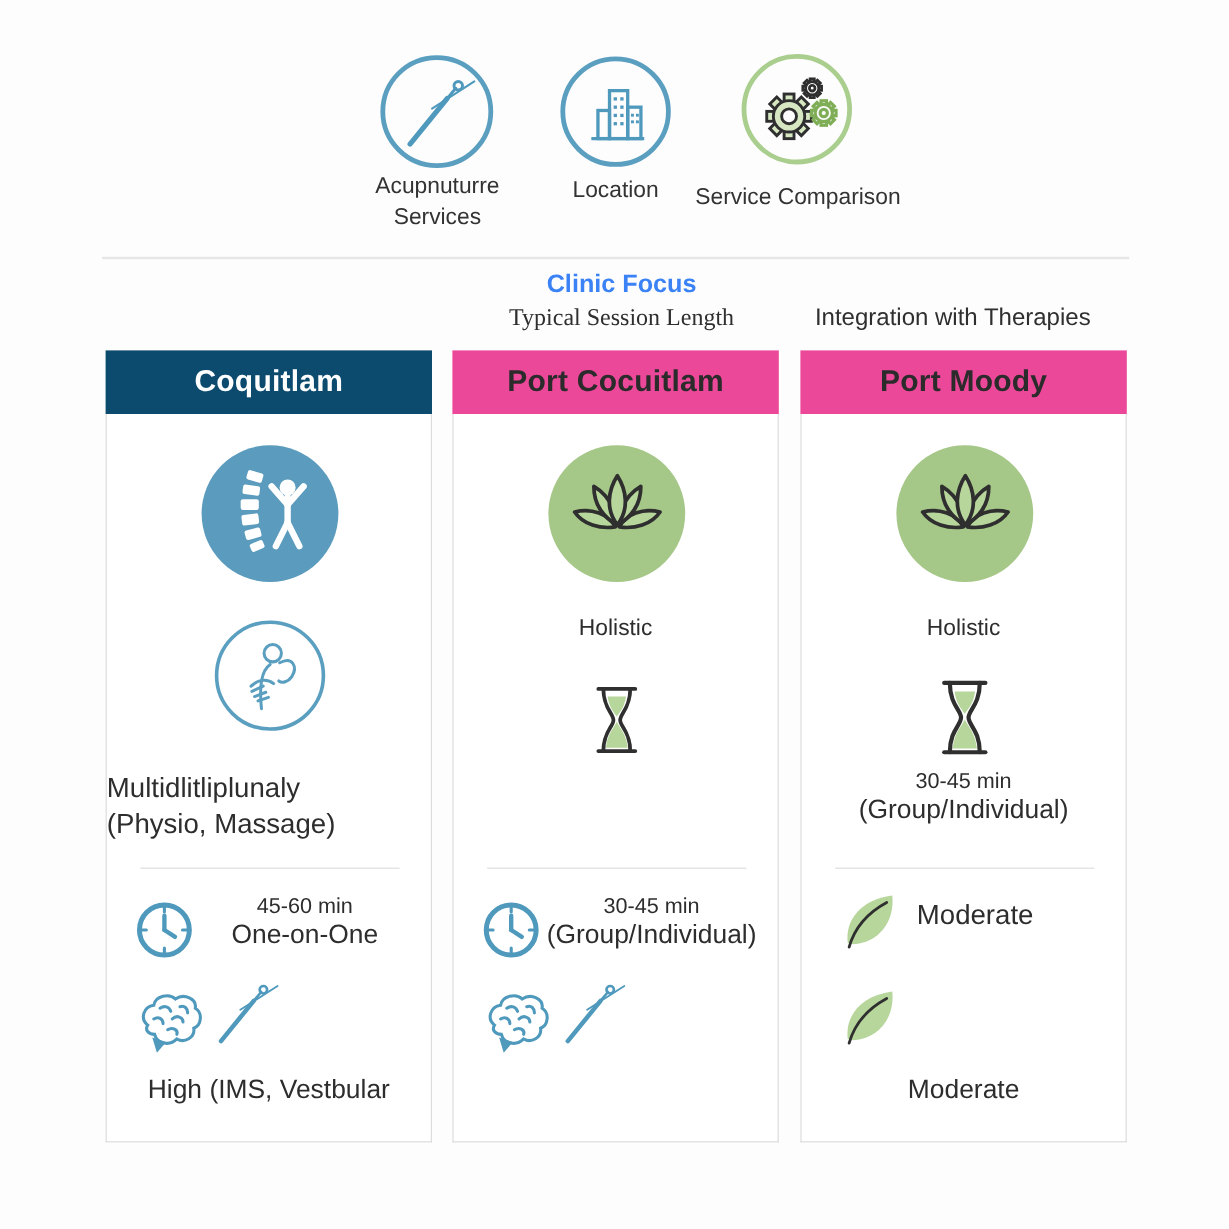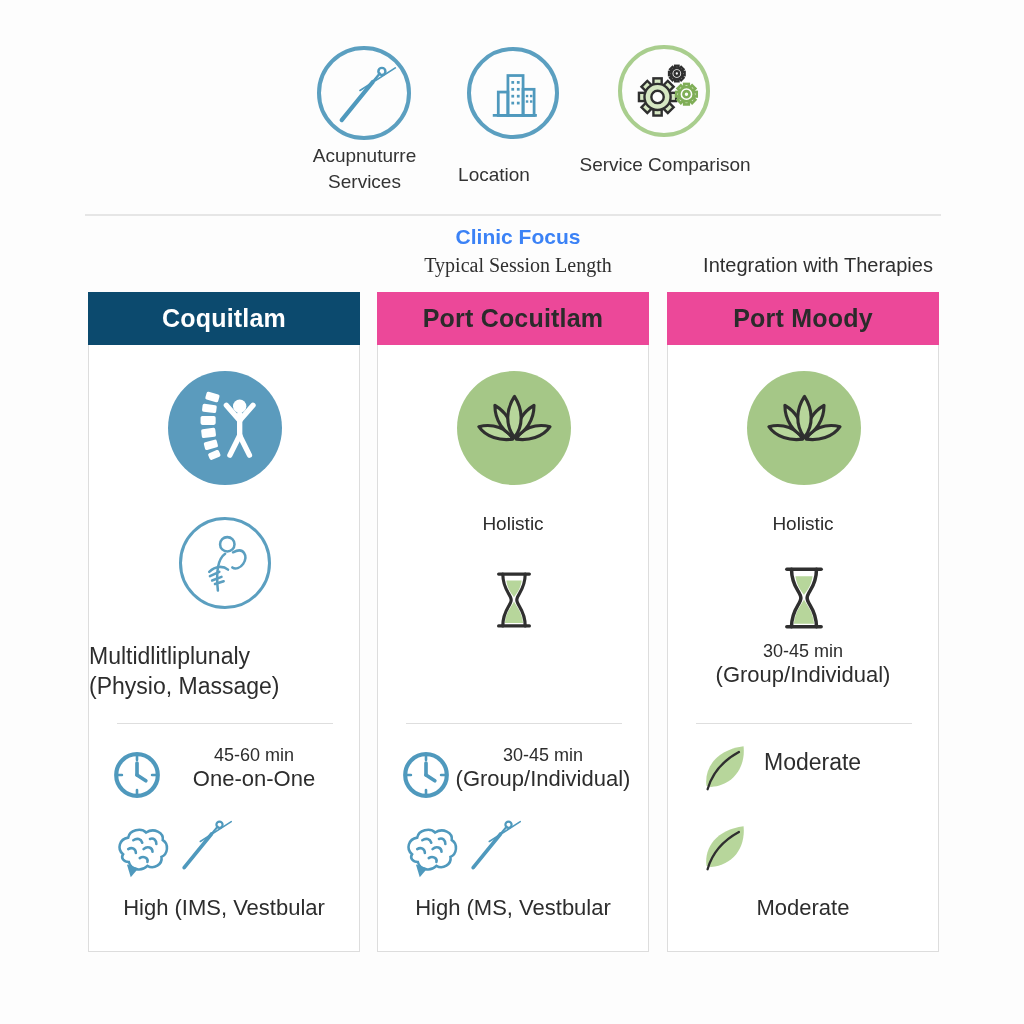--- a/index.html
+++ b/index.html
@@ -205,28 +205,28 @@
       </svg>
   </div>
   <div class="circle-badge badge-green" style="left:618px;top:45px;width:92px;height:92px;">
     <svg>
         <use href="#sym-gears"></use>
       </svg>
   </div>
 
   <div class="top-label" style="left:277px;top:143px;width:175px;">Acupnuturre
 Services</div>
-  <div class="top-label" style="left:429px;top:146px;width:130px;margin-top:16px;">Location</div>
+  <div class="top-label" style="left:448px;top:146px;width:130px;">Location</div>
   <div class="top-label" style="left:565px;top:152px;width:200px;">Service Comparison</div>
 
   <div class="divider-top"></div>
 
   <div class="sec-title" style="left:398px;top:225px;width:240px;">Clinic Focus</div>
   <div class="sec-sub" style="left:358px;top:254px;width:320px;font-family:Liberation Serif, serif;">Typical Session Length</div>
-  <div class="sec-sub" style="left:658px;top:254px;width:320px;">Integration with Therapies</div>
+  <div class="sec-sub" style="left:634px;top:254px;width:320px;">Integration with Therapies</div>
 
   <div class="col" style="left:88px;">
     <div class="col-header blue">Coquitlam</div>
     <div class="col-body">
       <div class="focus-circle blue">
         <svg>
             <use href="#sym-spine-person"></use>
           </svg>
       </div>
       <div class="sub-circle">
@@ -273,21 +273,20 @@
       <div class="session-block">
         <div class="session-primary">30-45 min</div>
         <div class="session-secondary">(Group/Individual)</div>
       </div>
       <svg class="brain-icon">
           <use href="#sym-brain"></use>
         </svg>
       <svg class="needle-sm">
           <use href="#sym-needle"></use>
         </svg>
-      <div class="integration-text">High (MS, Vestbular</div>
     </div>
   </div>
 
   <div class="col" style="left:667px;">
     <div class="col-header green">Port Moody</div>
     <div class="col-body">
       <div class="focus-circle green">
         <svg>
             <use href="#sym-lotus"></use>
           </svg>

